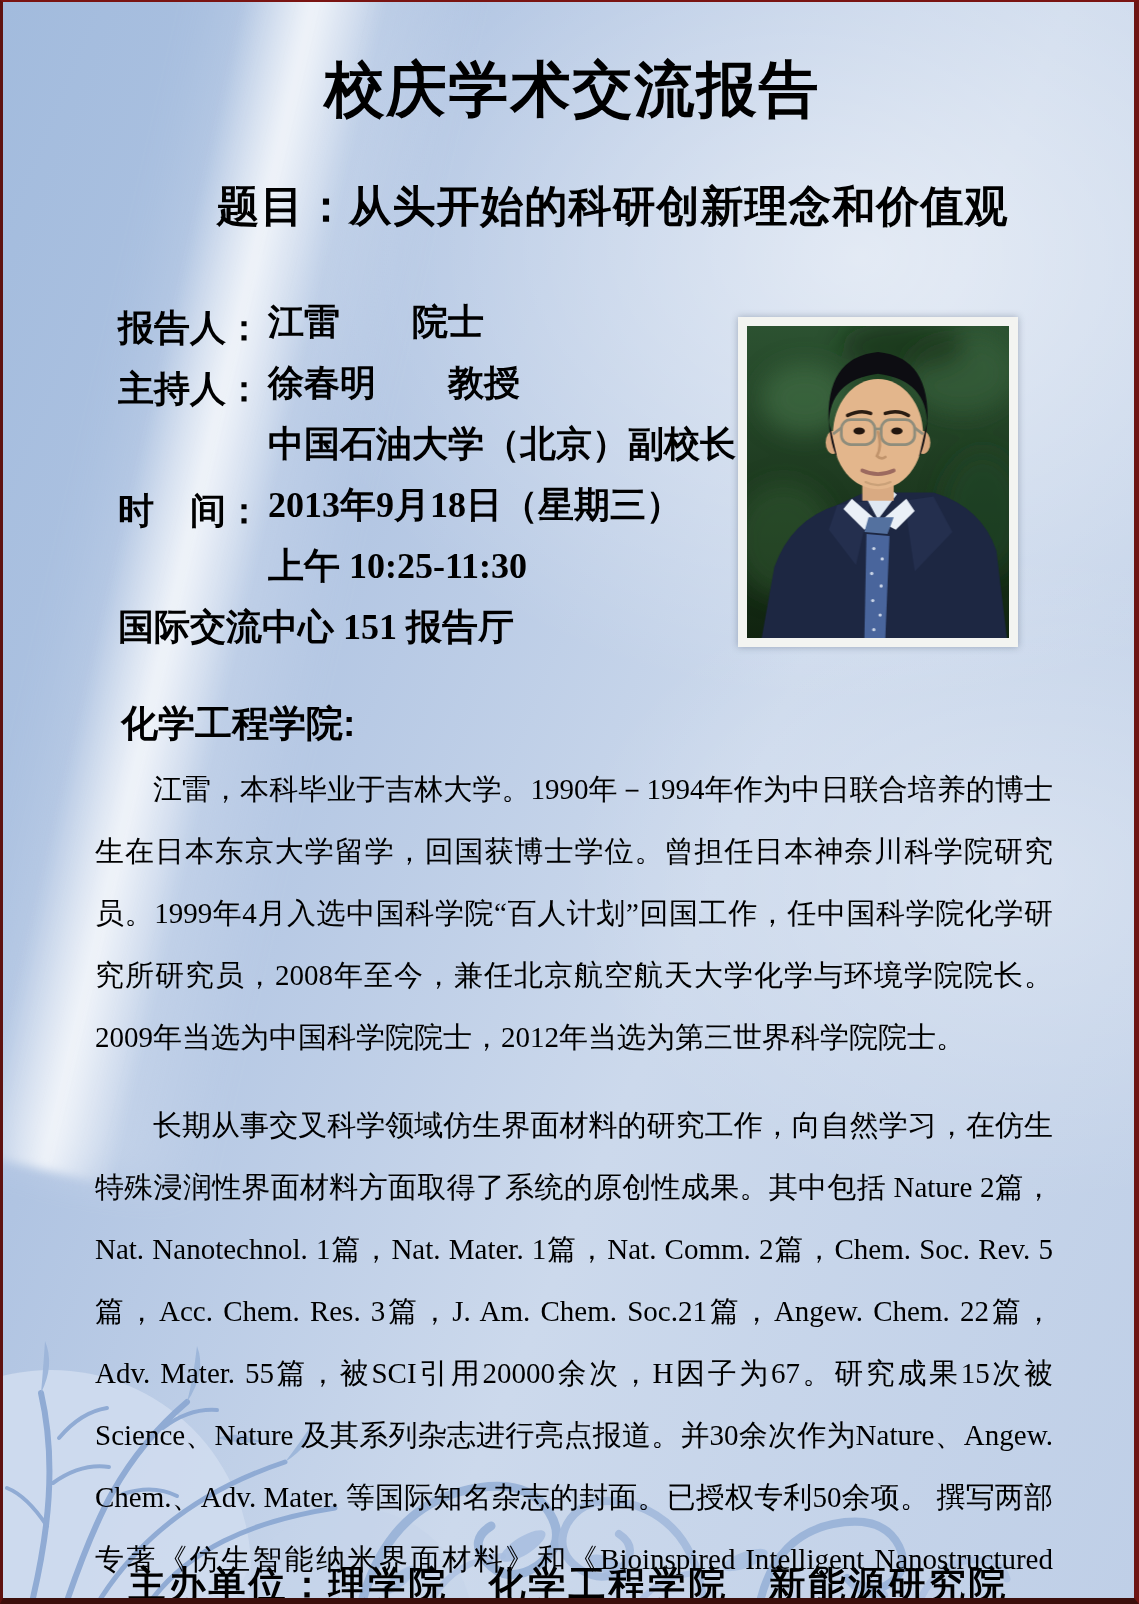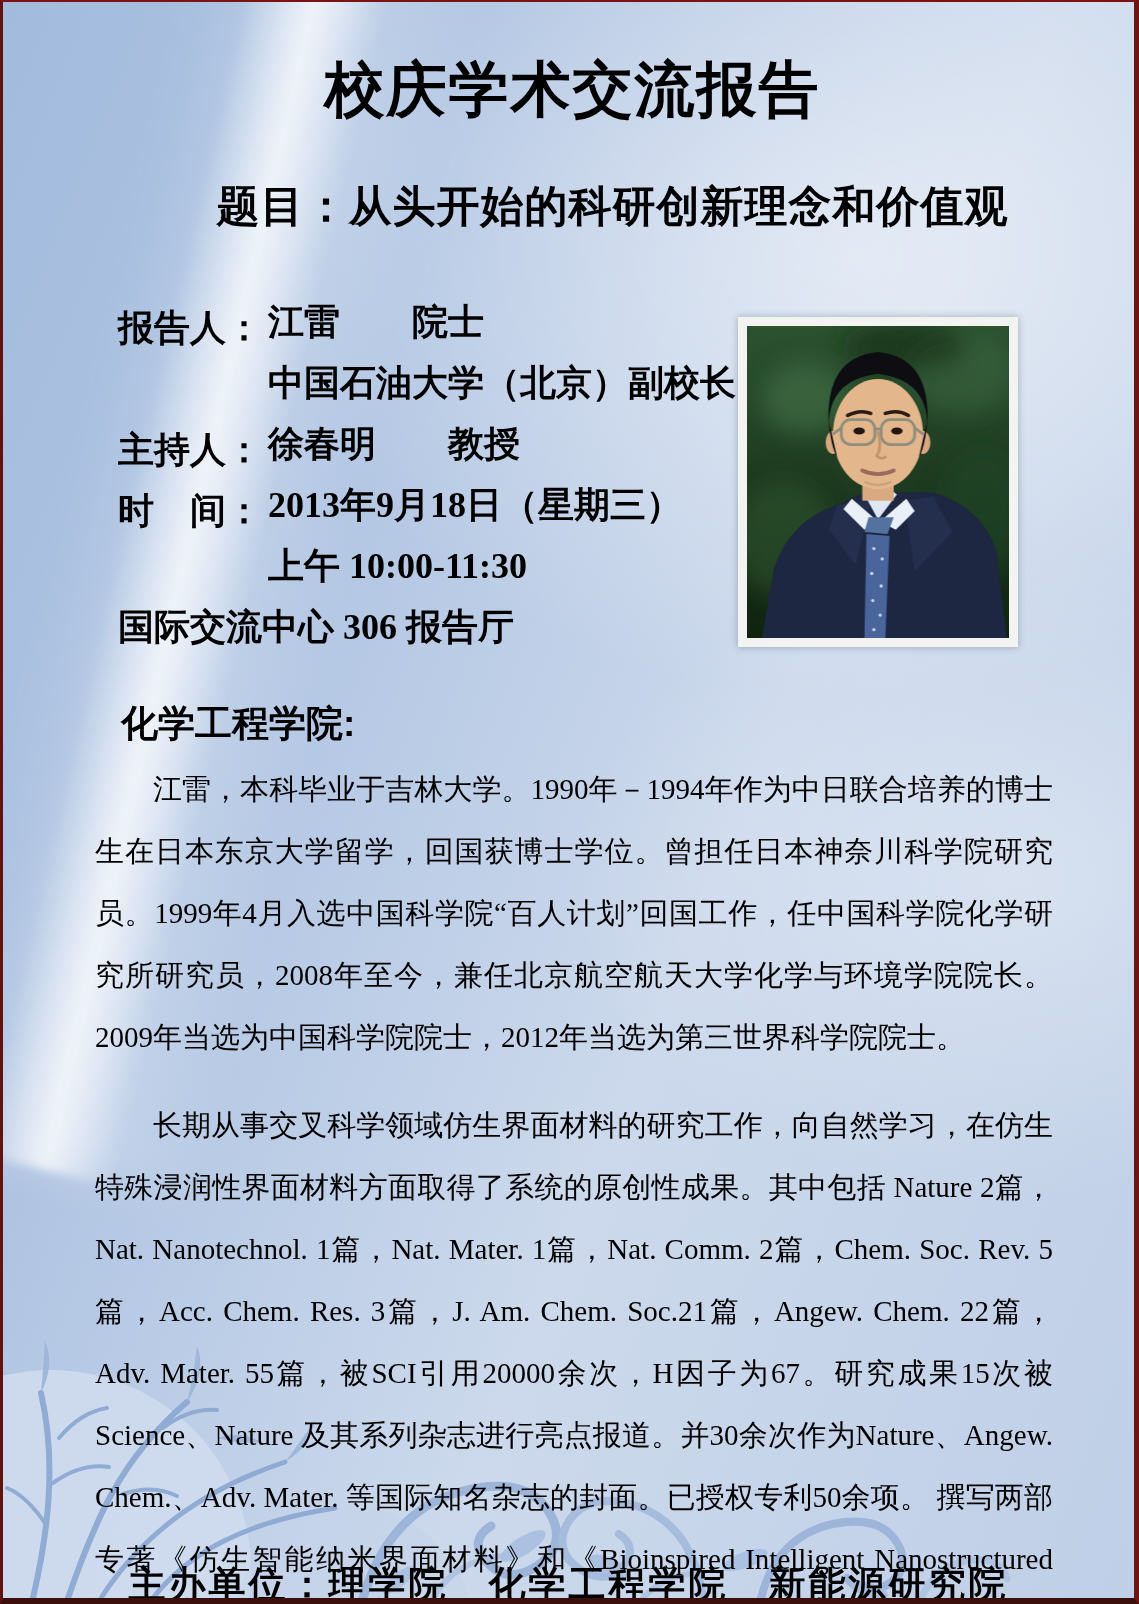--- a/index.html
+++ b/index.html
@@ -61,37 +61,37 @@
 
   <h1 class="title">校庆学术交流报告</h1>
   <h2 class="subtitle">题目：从头开始的科研创新理念和价值观</h2>
 
   <div class="info">
     <div class="info-row">
       <span class="info-label">报告人：</span>
       <span class="info-value">江雷　　院士</span>
     </div>
     <div class="info-row">
+      <span class="info-label">主持人：</span>
+      <span class="info-value">徐春明　　教授</span>
+    </div>
+    <div class="info-row">
       <span class="info-label"></span>
       <span class="info-value">中国石油大学（北京）副校长</span>
-    </div>
-    <div class="info-row">
-      <span class="info-label">主持人：</span>
-      <span class="info-value">徐春明　　教授</span>
     </div>
     <div class="info-row">
       <span class="info-label">时　间：</span>
       <span class="info-value">2013年9月18日（星期三）</span>
     </div>
     <div class="info-row">
       <span class="info-label"></span>
-      <span class="info-value">上午 10:00-11:30</span>
+      <span class="info-value">上午 10:25-11:30</span>
     </div>
     <div class="info-row">
-      <span class="info-value">国际交流中心 306 报告厅</span>
+      <span class="info-value">国际交流中心 151 报告厅</span>
     </div>
   </div>
 
   <div class="photo-frame">
     <svg viewBox="0 0 250 300" preserveAspectRatio="none" aria-hidden="true">
       <defs>
         <linearGradient id="gbg" x1="0" y1="0" x2="0" y2="1">
           <stop offset="0" stop-color="#2c5231"></stop>
           <stop offset="1" stop-color="#10230f"></stop>
         </linearGradient>

